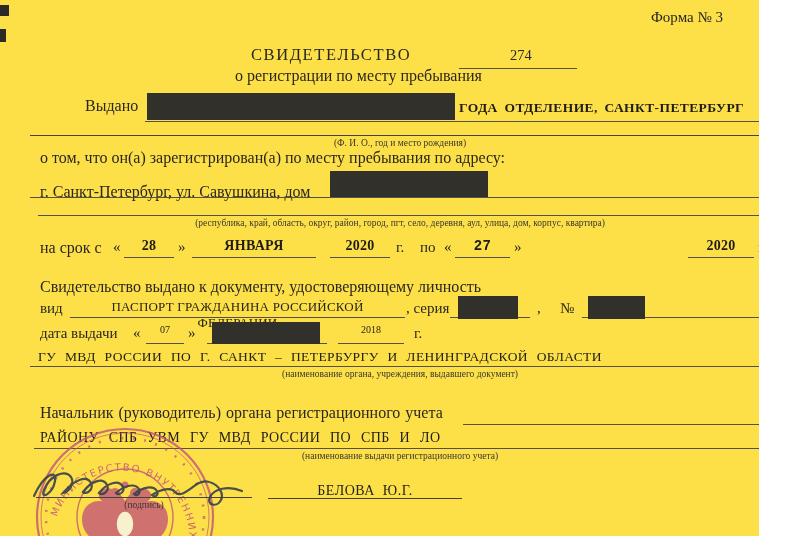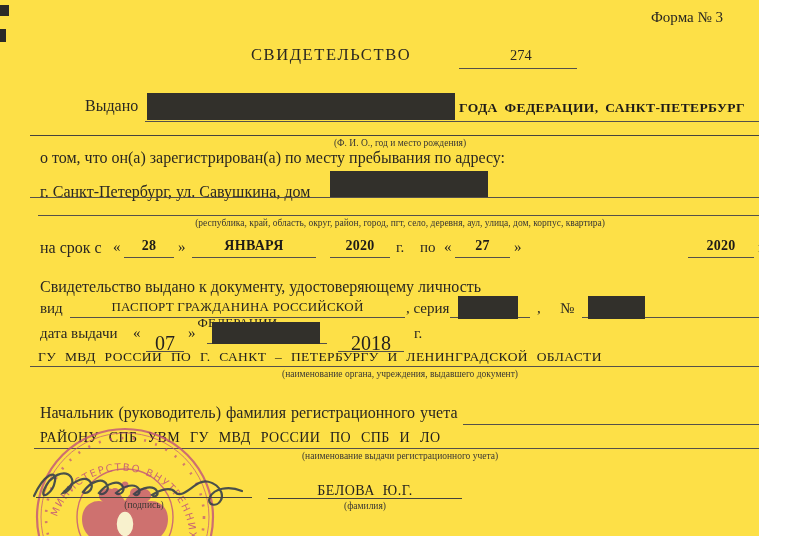--- a/index.html
+++ b/index.html
@@ -17,42 +17,43 @@
   .caps{font-size:13.5px;letter-spacing:.4px;word-spacing:5px;color:#23201c;}
   .capsbold{font-size:13.5px;font-weight:bold;letter-spacing:.4px;word-spacing:3px;color:#1e1b18;}
   .cond{font-size:13px;letter-spacing:.2px;color:#26231f;}
   .caption{font-size:9.5px;color:#3a3733;text-align:center;white-space:nowrap;}
   .hline{border-top:1px solid #55504a;height:0;}
   .hline2{border-top:1.4px solid #45423d;height:0;}
   .redact{background:#32302b;}
   .cell{display:inline-block;text-align:center;}
   .bcell{border-bottom:1px solid #55504a;}
   .boldval{font-weight:bold;font-size:14px;letter-spacing:.3px;color:#1e1b18;}
-  .regval{font-size:20px;color:#26231f;margin-top:8px;}
+  .regval{font-size:10px;color:#26231f;}
   .quote{font-size:15px;color:#2a2722;}
   .center-band{left:30px;width:740px;text-align:center;}
   .artifact{background:#2b2a27;}
 </style>
 </head>
 <body>
 
 <div class="page">
 
   <div class="abs artifact" style="left:0;top:5px;width:9px;height:11px;"></div>
   <div class="abs artifact" style="left:0;top:29px;width:6px;height:13px;"></div>
 
   <div class="abs txt small" style="right:36px;top:9px;">Форма № 3</div>
 
   <div class="abs" style="left:251px;top:45px;font-size:16.5px;letter-spacing:1.6px;white-space:nowrap;">СВИДЕТЕЛЬСТВО</div>
   <div class="abs" style="left:478px;top:47px;font-size:14.5px;margin-left:32px;">274</div>
   <div class="abs hline" style="left:459px;top:68px;width:118px;"></div>
+  <div class="abs txt" style="left:235px;top:67px;">о регистрации по месту пребывания</div>
 
   <div class="abs txt" style="left:85px;top:97px;">Выдано</div>
   <div class="abs redact" style="left:147px;top:93px;width:308px;height:27px;"></div>
-  <div class="abs capsbold" style="left:459px;top:100px;white-space:nowrap;">ГОДА ФЕДЕРАЦИИ, САНКТ-ПЕТЕРБУРГ</div>
+  <div class="abs capsbold" style="left:459px;top:100px;white-space:nowrap;">ГОДА ОТДЕЛЕНИЕ, САНКТ-ПЕТЕРБУРГ</div>
   <div class="abs hline" style="left:145px;top:121px;width:626px;"></div>
   <div class="abs hline2" style="left:30px;top:135px;width:742px;"></div>
   <div class="abs caption center-band" style="top:138px;">(Ф. И. О., год и место рождения)</div>
 
   <div class="abs txt" style="left:40px;top:149px;">о том, что он(а) зарегистрирован(а) по месту пребывания по адресу:</div>
 
   <div class="abs txt" style="left:40px;top:183px;">г. Санкт-Петербург, ул. Савушкина, дом</div>
   <div class="abs redact" style="left:330px;top:171px;width:158px;height:26px;"></div>
   <div class="abs hline" style="left:30px;top:197px;width:742px;"></div>
   <div class="abs hline" style="left:38px;top:215px;width:726px;"></div>
@@ -60,21 +61,21 @@
 
   <div class="abs txt" style="left:40px;top:239px;">на срок с</div>
   <div class="abs quote" style="left:113px;top:239px;">«</div>
   <div class="abs cell bcell boldval" style="left:124px;top:238px;width:50px;height:19px;">28</div>
   <div class="abs quote" style="left:178px;top:239px;">»</div>
   <div class="abs cell bcell boldval" style="left:192px;top:238px;width:124px;height:19px;">ЯНВАРЯ</div>
   <div class="abs cell bcell boldval" style="left:330px;top:238px;width:60px;height:19px;">2020</div>
   <div class="abs txt small" style="left:396px;top:239px;">г.</div>
   <div class="abs txt small" style="left:420px;top:239px;">по</div>
   <div class="abs quote" style="left:444px;top:239px;">«</div>
-  <div class="abs cell bcell boldval" style="left:455px;top:238px;width:55px;height:19px;">27</div>
+  <div class="abs cell bcell boldval" style="left:455px;top:238px;width:55px;height:19px;font-family:Liberation Mono, monospace;">27</div>
   <div class="abs quote" style="left:514px;top:239px;">»</div>
   <div class="abs cell bcell boldval" style="left:688px;top:238px;width:66px;height:19px;">2020</div>
   <div class="abs txt small" style="left:758px;top:239px;">г.</div>
 
   <div class="abs txt" style="left:40px;top:278px;">Свидетельство выдано к документу, удостоверяющему личность</div>
 
   <div class="abs txt small" style="left:40px;top:300px;">вид</div>
   <div class="abs cell bcell cond" style="left:70px;top:299px;width:335px;height:18px;">ПАСПОРТ ГРАЖДАНИНА РОССИЙСКОЙ ФЕДЕРАЦИИ</div>
   <div class="abs txt small" style="left:406px;top:300px;">, серия</div>
   <div class="abs hline" style="left:450px;top:317px;width:80px;"></div>
@@ -90,21 +91,21 @@
   <div class="abs quote" style="left:188px;top:325px;">»</div>
   <div class="abs hline" style="left:207px;top:343px;width:120px;"></div>
   <div class="abs redact" style="left:212px;top:322px;width:108px;height:22px;"></div>
   <div class="abs cell bcell regval" style="left:338px;top:324px;width:66px;height:19px;">2018</div>
   <div class="abs txt small" style="left:414px;top:325px;">г.</div>
 
   <div class="abs caps" style="left:38px;top:349px;white-space:nowrap;">ГУ МВД РОССИИ ПО Г. САНКТ – ПЕТЕРБУРГУ И ЛЕНИНГРАДСКОЙ ОБЛАСТИ</div>
   <div class="abs hline" style="left:30px;top:366px;width:744px;"></div>
   <div class="abs caption center-band" style="top:369px;">(наименование органа, учреждения, выдавшего документ)</div>
 
-  <div class="abs txt" style="left:40px;top:404px;word-spacing:1px;">Начальник (руководитель) фамилия регистрационного учета</div>
+  <div class="abs txt" style="left:40px;top:404px;word-spacing:1px;">Начальник (руководитель) органа регистрационного учета</div>
   <div class="abs hline" style="left:463px;top:424px;width:299px;"></div>
   <div class="abs caps" style="left:40px;top:430px;word-spacing:6px;white-space:nowrap;font-size:14px;">РАЙОНУ СПБ УВМ ГУ МВД РОССИИ ПО СПБ И ЛО</div>
   <div class="abs hline" style="left:34px;top:448px;width:740px;"></div>
   <div class="abs caption center-band" style="top:451px;">(наименование выдачи регистрационного учета)</div>
 
   <svg class="abs" style="left:28px;top:420px;" width="195" height="195" viewBox="0 0 195 195">
     <g stroke="#c2537b" fill="none" opacity="0.8">
       <circle cx="97" cy="97" r="88" stroke-width="2.2"></circle>
       <circle cx="97" cy="97" r="84" stroke-width="0.9"></circle>
       <circle cx="97" cy="97" r="79" stroke-width="2.6" stroke-dasharray="2 9.5" opacity="0.9"></circle>
@@ -132,15 +133,14 @@
   </svg>
 
   <svg class="abs" style="left:30px;top:462px;" width="230" height="46" viewBox="0 0 230 46">
     <path d="M4,34 C14,12 27,7 25,19 C23,31 10,39 14,28 C20,13 35,7 41,15 C45,21 39,30 33,31 C45,17 57,13 61,21 C64,27 57,33 53,30 C61,19 73,15 77,23 C80,29 73,34 69,31 C77,21 89,17 93,25 C95,30 89,34 86,31 C95,23 105,21 109,27 C111,31 107,35 104,32 C113,25 123,23 127,29 C129,33 125,36 122,33 C131,27 141,25 145,30 C151,37 161,25 169,21 C181,15 196,28 191,38 C187,46 176,43 180,35 C184,27 198,23 212,29" fill="none" stroke="#36404a" stroke-width="2.2" stroke-linecap="round" opacity="0.9"></path>
   </svg>
   <div class="abs hline2" style="left:36px;top:497px;width:216px;border-color:#45423d;"></div>
   <div class="abs caption" style="left:36px;top:500px;width:216px;">(подпись)</div>
 
   <div class="abs" style="left:268px;top:483px;width:194px;text-align:center;font-size:14px;letter-spacing:.5px;word-spacing:4px;color:#26231f;">БЕЛОВА Ю.Г.</div>
   <div class="abs hline2" style="left:268px;top:498px;width:194px;border-color:#45423d;"></div>
-  <div class="abs caption" style="left:268px;top:501px;width:194px;">(фамилия)</div>
 
 </div>
 
 </body></html>

